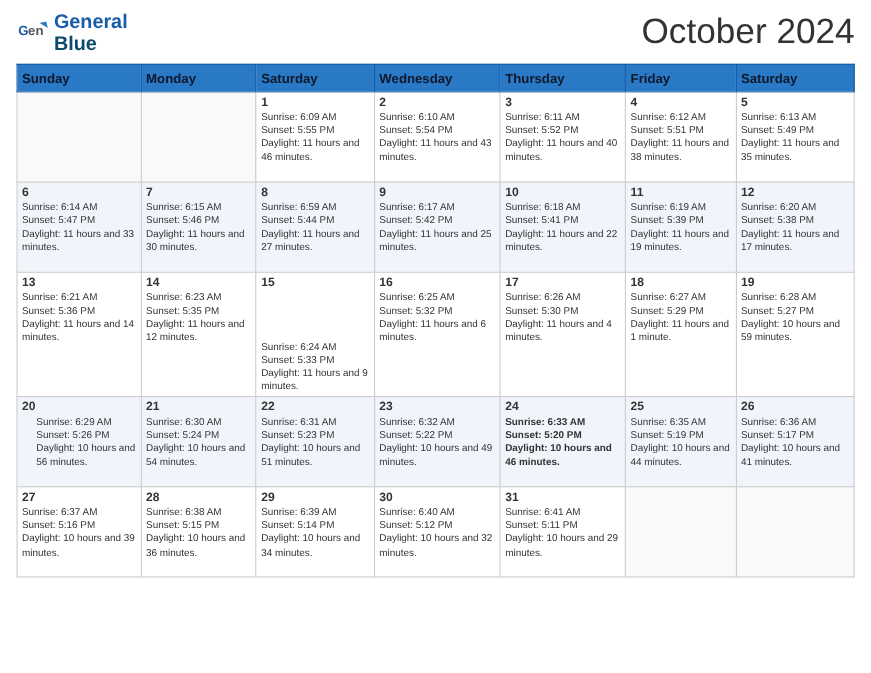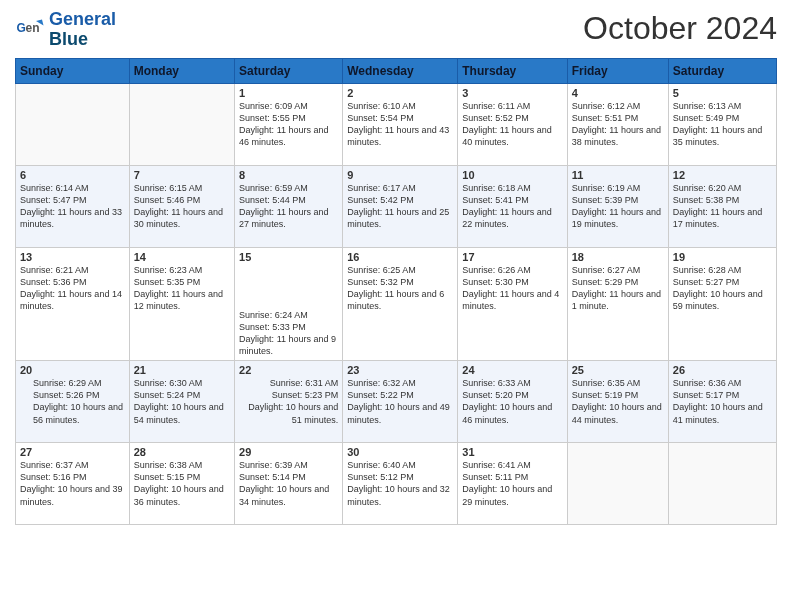--- a/index.html
+++ b/index.html
@@ -265,33 +265,33 @@
 Daylight: 10 hours and 56 minutes.</div>
           </td>
           <td>
             <span class="day-num">21</span>
             <div class="day-info" style="white-space: pre-line;">Sunrise: 6:30 AM
 Sunset: 5:24 PM
 Daylight: 10 hours and 54 minutes.</div>
           </td>
           <td>
             <span class="day-num">22</span>
-            <div class="day-info" style="white-space: pre-line; text-align: right;">Sunrise: 6:31 AM
+            <div class="day-info" style="white-space: pre-line;">Sunrise: 6:31 AM
 Sunset: 5:23 PM
 Daylight: 10 hours and 51 minutes.</div>
           </td>
           <td>
             <span class="day-num">23</span>
             <div class="day-info" style="white-space: pre-line;">Sunrise: 6:32 AM
 Sunset: 5:22 PM
 Daylight: 10 hours and 49 minutes.</div>
           </td>
           <td>
             <span class="day-num">24</span>
-            <div class="day-info" style="white-space: pre-line;">Sunrise: 6:33 AM
+            <div class="day-info" style="white-space: pre-line; font-weight: bold;">Sunrise: 6:33 AM
 Sunset: 5:20 PM
 Daylight: 10 hours and 46 minutes.</div>
           </td>
           <td>
             <span class="day-num">25</span>
             <div class="day-info" style="white-space: pre-line;">Sunrise: 6:35 AM
 Sunset: 5:19 PM
 Daylight: 10 hours and 44 minutes.</div>
           </td>
           <td>

